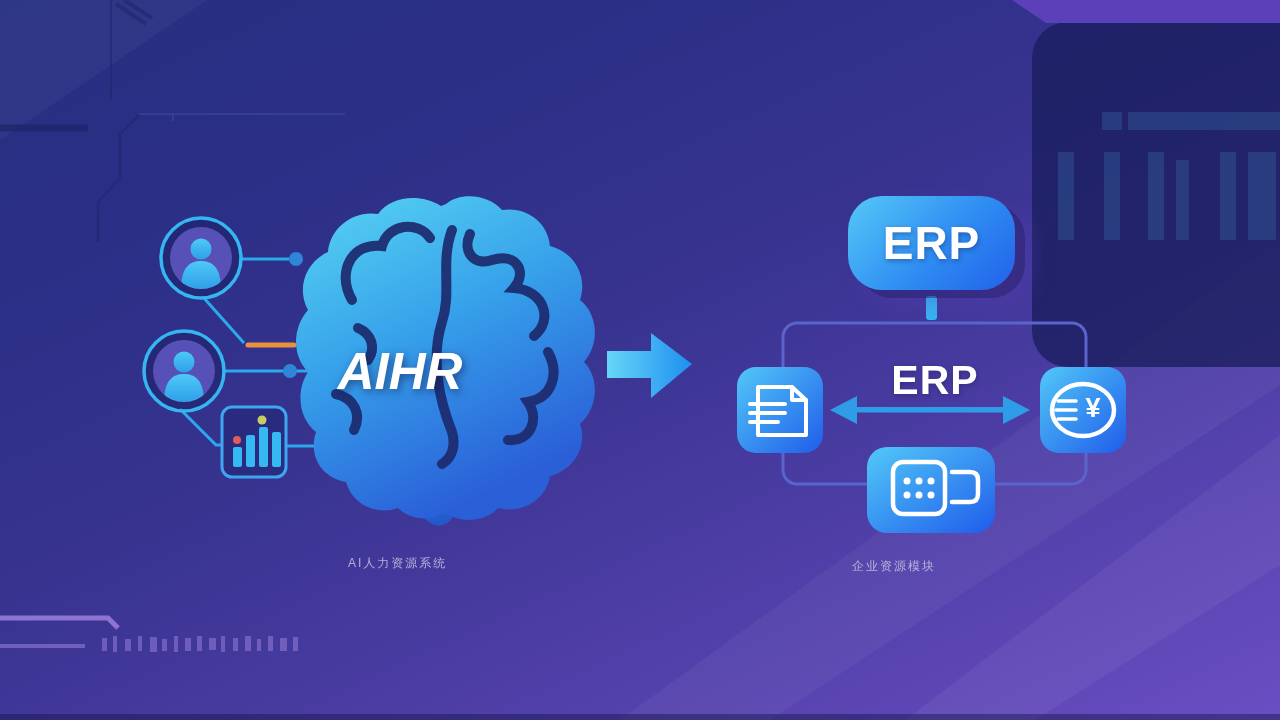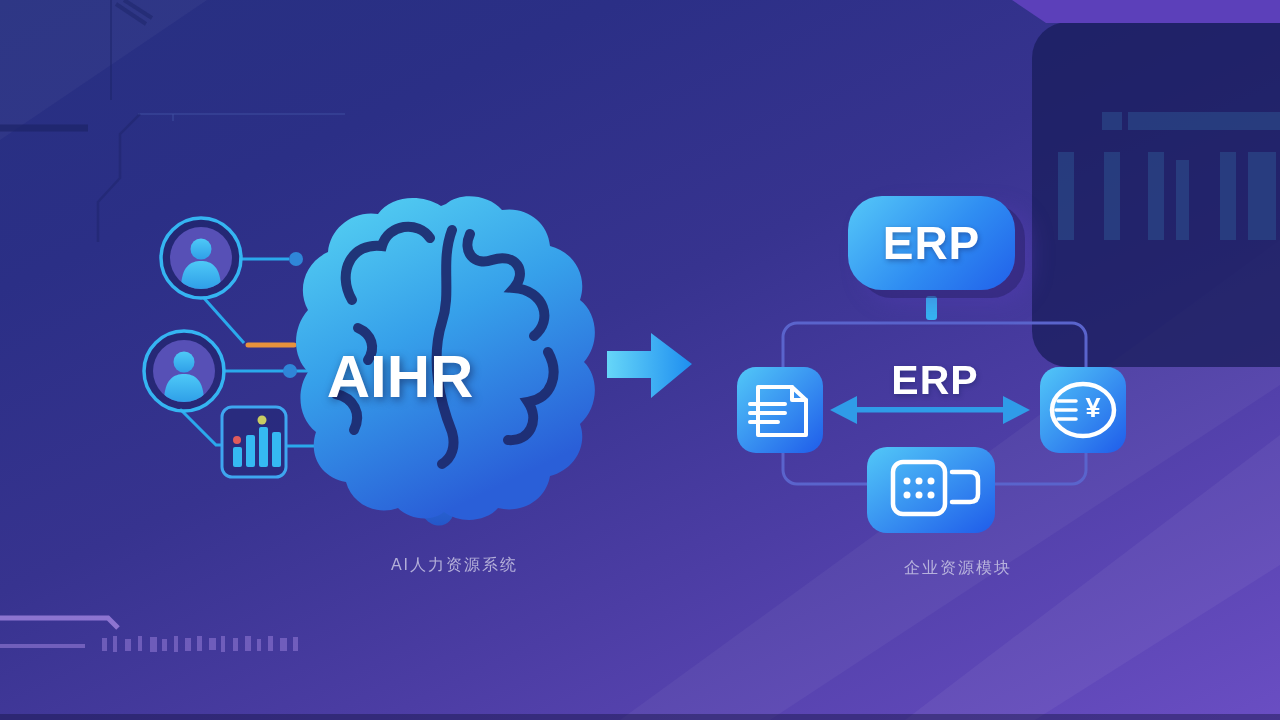--- a/index.html
+++ b/index.html
@@ -1,33 +1,33 @@
 <!DOCTYPE html>
 <html><head>
 <meta charset="utf-8">
 <style>
   html,body{margin:0;padding:0;}
   body{width:1280px;height:720px;overflow:hidden;font-family:"Liberation Sans",sans-serif;}
   #stage{position:relative;width:1280px;height:720px;overflow:hidden;
     background:linear-gradient(155deg,#273081 0%,#2b2f86 22%,#37338f 45%,#4c3da4 68%,#6a4ec3 100%);}
   #artwork{position:absolute;left:0;top:0;width:1280px;height:720px;display:block;}
   .txt{position:absolute;color:#fff;font-weight:bold;text-align:center;}
-  #aihr-text{left:305px;top:342px;width:190px;font-size:60px;letter-spacing:0px;
-    text-shadow:2px 3px 8px rgba(15,20,70,.55);}
+  #aihr-text{left:305px;top:342px;width:190px;font-size:51px;letter-spacing:0px;
+    text-shadow:2px 3px 8px rgba(15,20,70,.55);font-style:italic;}
   #erp-bubble{position:absolute;left:848px;top:196px;width:167px;height:94px;border-radius:34px;
     background:linear-gradient(135deg,#55c8f8 0%,#2f8df2 55%,#2160ea 100%);
     box-shadow:10px 8px 0 rgba(36,28,96,.45),16px 12px 22px rgba(92,62,190,.35);
     display:flex;align-items:center;justify-content:center;}
   #erp-bubble-label{font-size:46px;font-weight:bold;color:#fff;letter-spacing:1px;
     text-shadow:1px 2px 5px rgba(20,30,90,.4);}
   #erp-hub-label{left:870px;top:357px;width:130px;font-size:41px;letter-spacing:1px;
     text-shadow:1px 2px 5px rgba(20,30,90,.4);}
   #yuan-glyph{left:1080px;top:393px;width:26px;font-size:27px;color:#fff;font-weight:bold;}
-  .caption{position:absolute;color:#c7c4e4;font-size:16px;letter-spacing:2px;font-weight:normal;
-    text-align:right;opacity:.85;}
+  .caption{position:absolute;color:#c7c4e4;font-size:12px;letter-spacing:2px;font-weight:normal;
+    text-align:left;opacity:.85;}
   #caption-left{left:348px;top:555px;width:170px;}
   #caption-right{left:852px;top:558px;width:160px;}
 </style>
 </head>
 <body>
 
 <div id="stage">
 
 <svg id="artwork" viewBox="0 0 1280 720">
   <defs>

